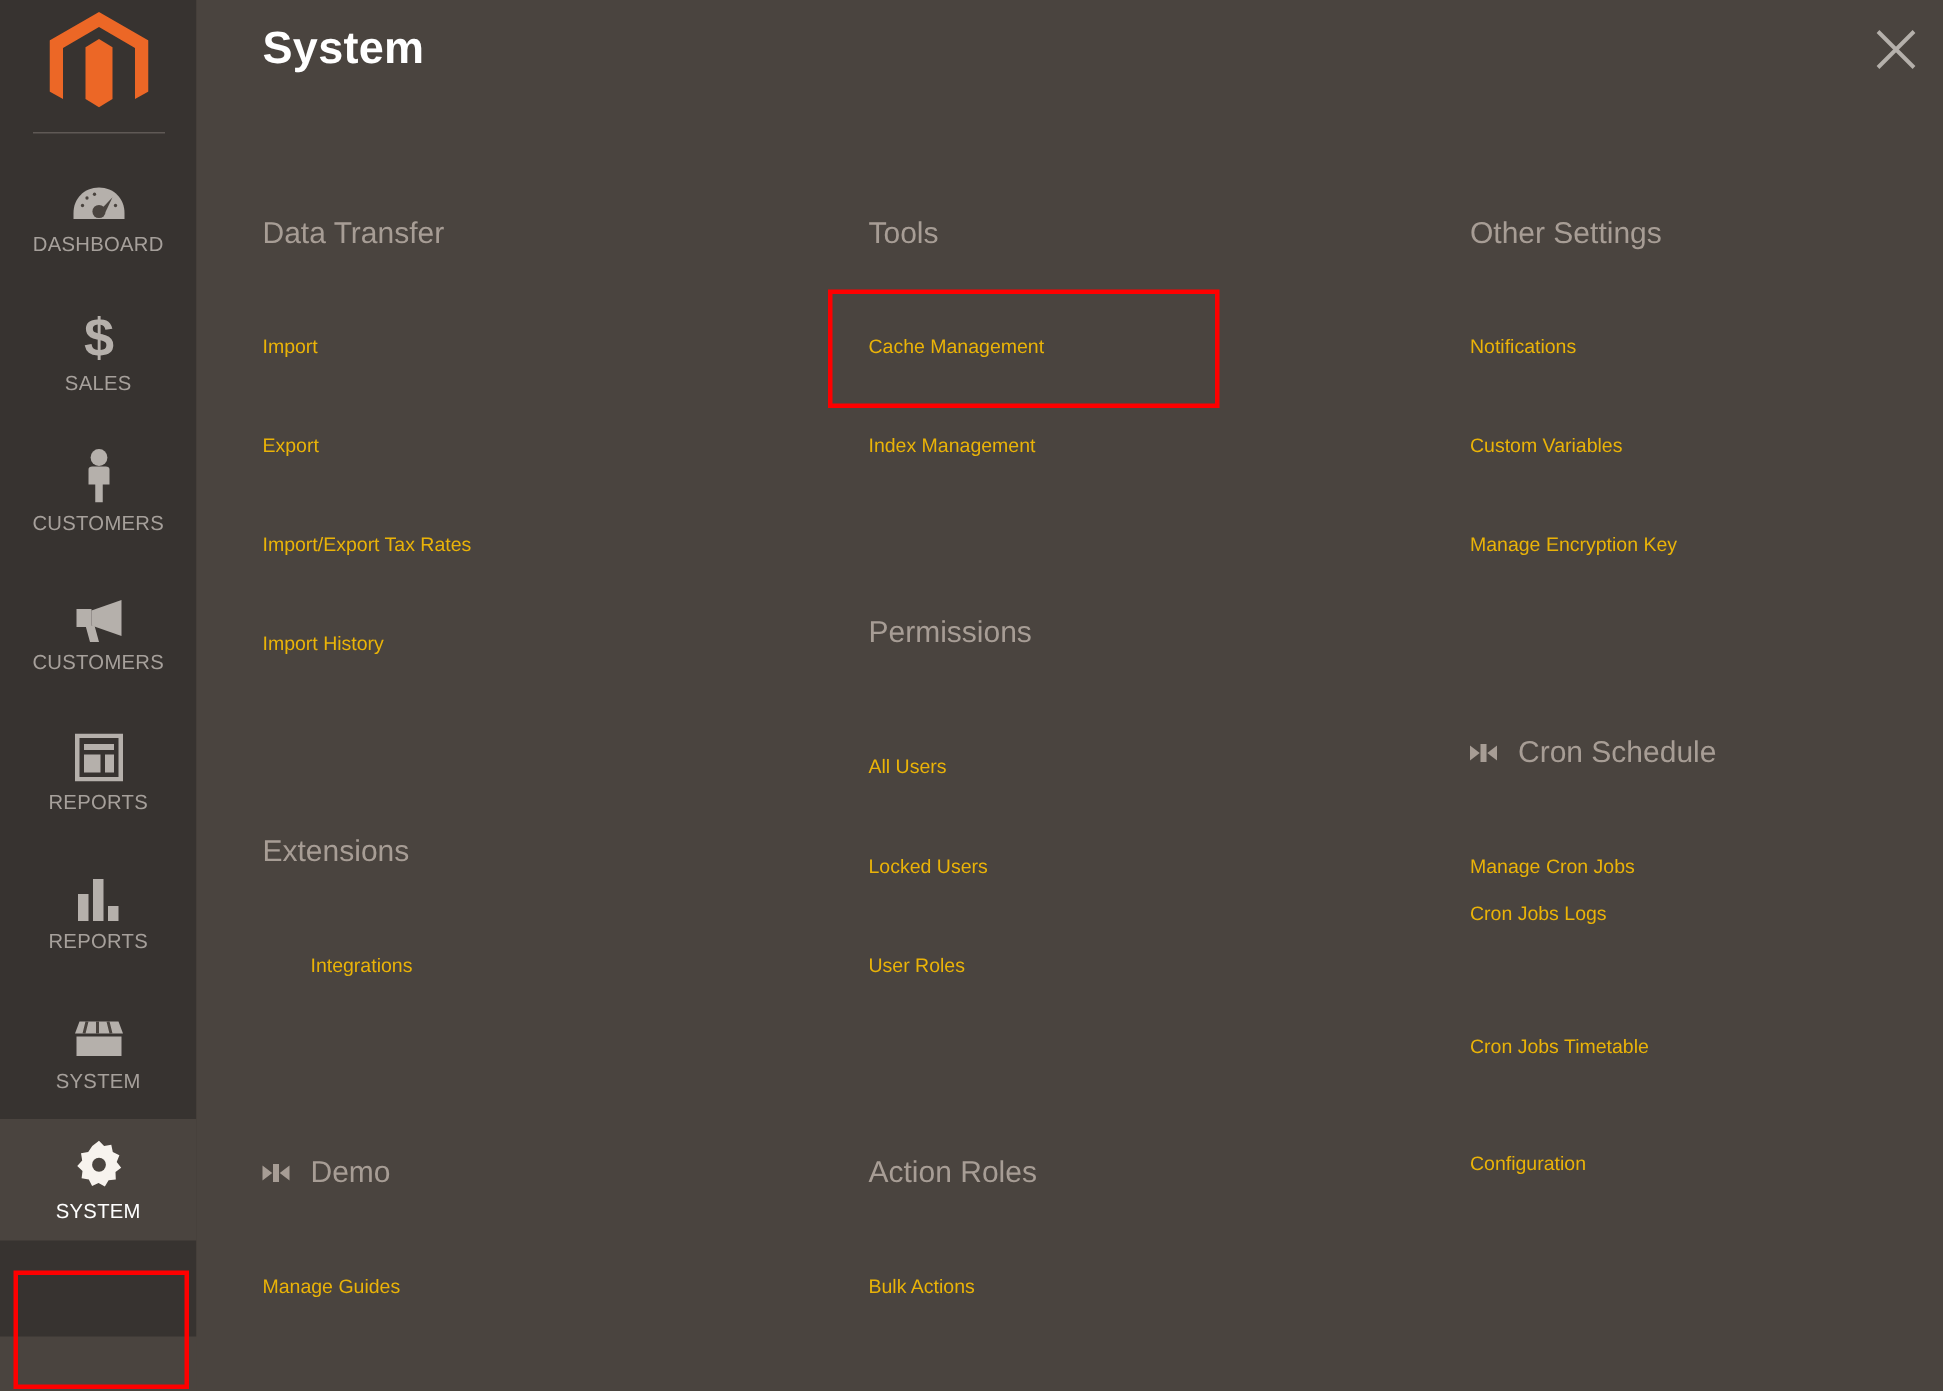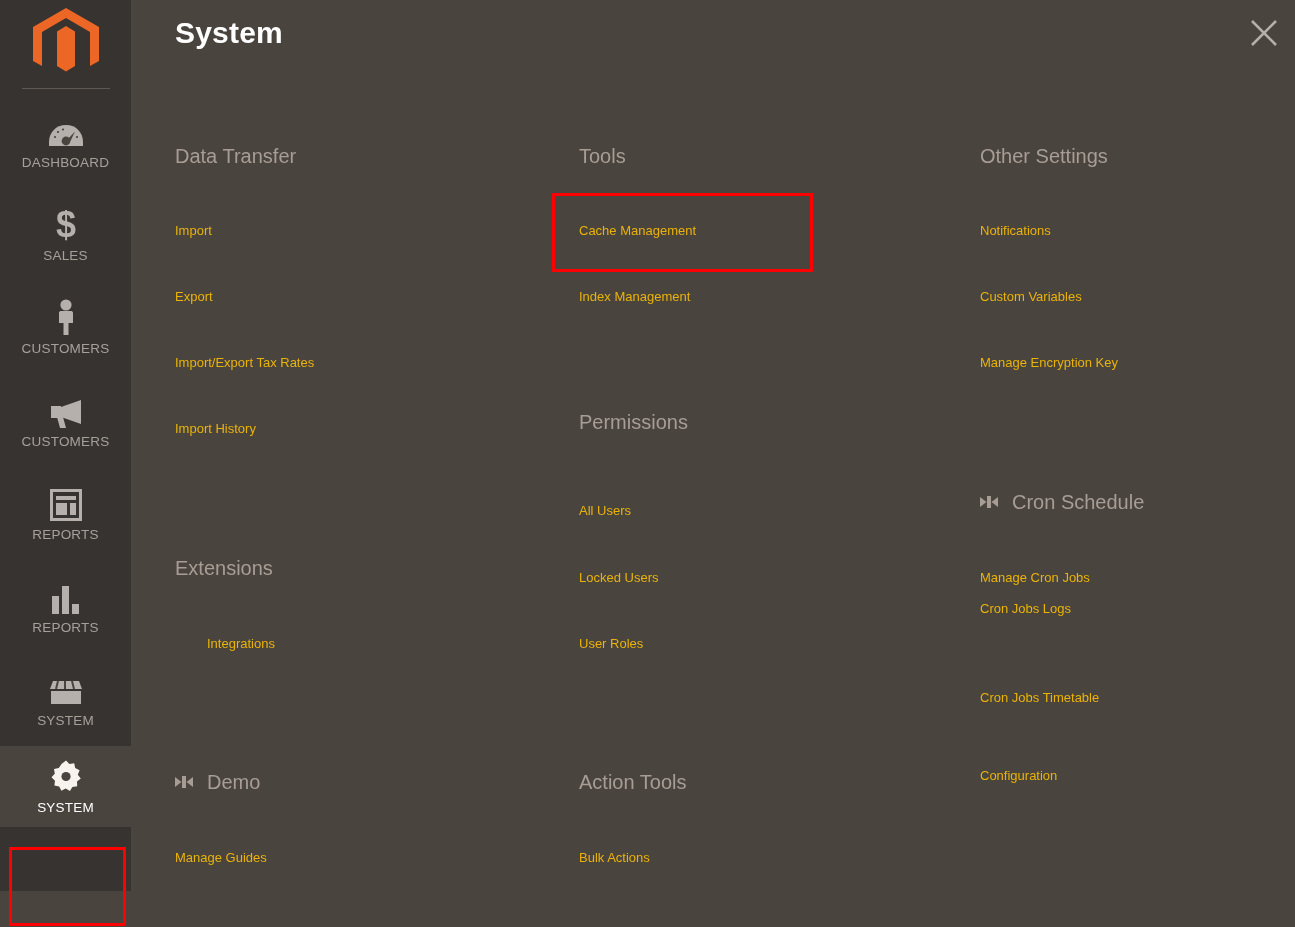--- a/index.html
+++ b/index.html
@@ -312,21 +312,21 @@
       <div class="group-title">
         <span>Permissions</span>
       </div>
     </div>
     <a class="menu-link" style="top:504px;">All Users</a>
     <a class="menu-link" style="top:571px;">Locked Users</a>
     <a class="menu-link" style="top:637px;">User Roles</a>
 
     <div class="menu-group" style="top:772px;">
       <div class="group-title">
-        <span>Action Tools</span>
+        <span>Action Roles</span>
       </div>
     </div>
     <a class="menu-link" style="top:851px;">Bulk Actions</a>
   </div>
 
   <div class="menu-col" id="col-2">
 
     <div class="menu-group" style="top:146px;">
       <div class="group-title">
         <span>Other Settings</span>

